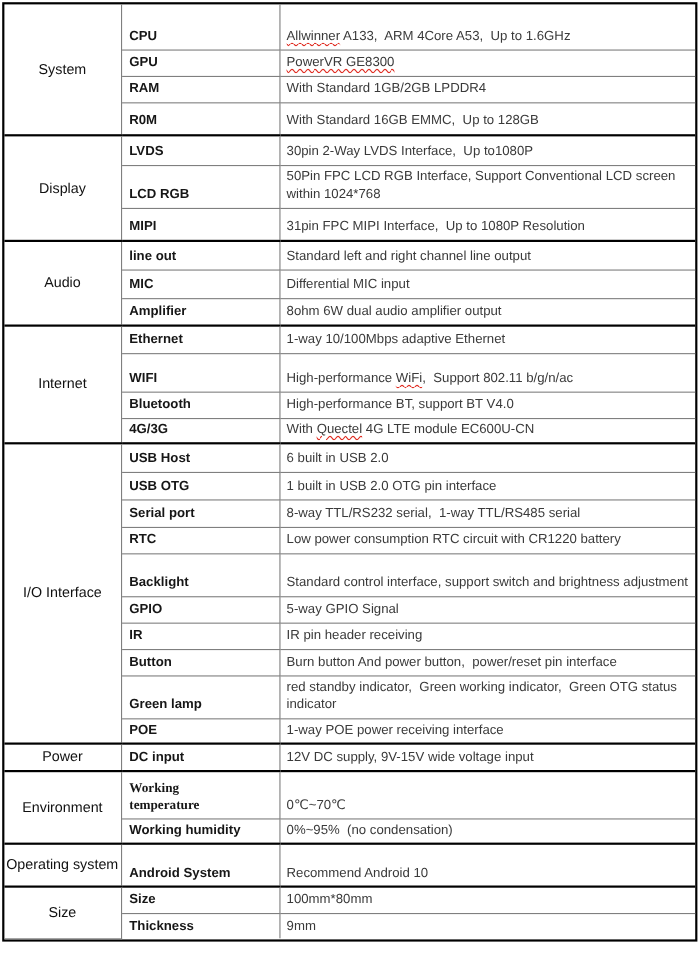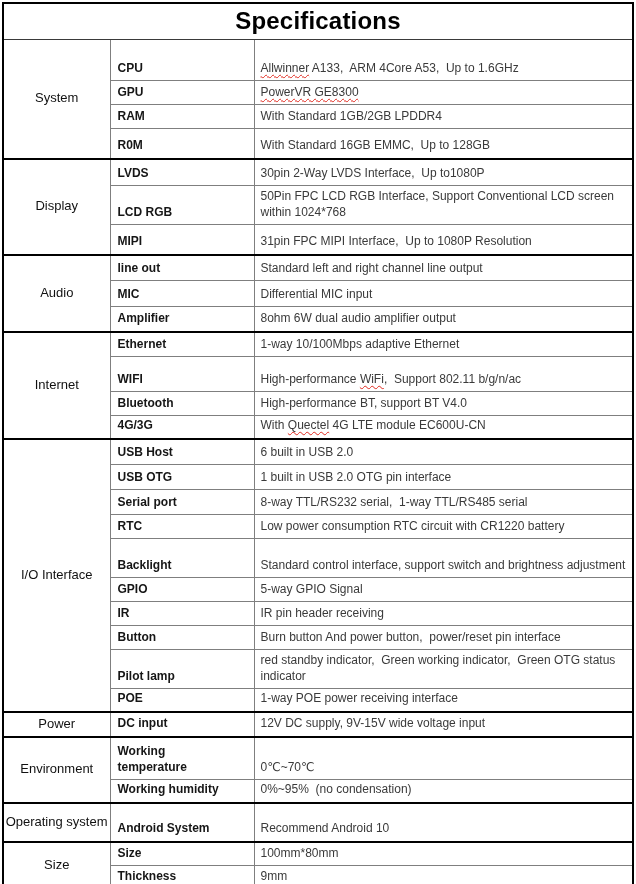--- a/index.html
+++ b/index.html
@@ -25,21 +25,21 @@
   col.c3 { width: 378px; }
   td {
     border: 1px solid #7f7f7f;
     vertical-align: bottom;
     font-size: 12px; line-height: 1.3;
     padding: 2px 4px 4px 7px;
     overflow: hidden;
     color: #3a3a3a;
   }
   td.lbl { font-weight: bold; color: #161616; }
-  td.lbl.wrap { padding-right: 46px; }
+  td.lbl.wrap { padding-right: 46px; font-family: Liberation Serif, serif; }
   td.val { padding-left: 6px; white-space: pre-wrap; border-right: none; }
   td.cat {
     border-left: none; text-align: center; vertical-align: middle;
     font-size: 13px; color: #111111; padding: 2px 2px 2px 2px;
   }
   td.cat.cat-left { text-align: right; padding-left: 1px; }
   tr.sec > td { border-top: 2px solid #000000; }
   table.spec tr:first-child > td { border-top: none; }
   table.spec tr:last-child > td { border-bottom: none; }
   
@@ -52,21 +52,20 @@
     text-decoration-style: wavy;
     text-decoration-color: #e02a1f;
     text-decoration-thickness: 1px;
     text-underline-offset: 2px;
   }
 </style>
 </head>
 <body>
 
 <div class="sheet">
-  <div class="title">Specifications</div>
 
   <table class="spec">
     <colgroup>
         <col class="c1">
         <col class="c2">
         <col class="c3">
       </colgroup>
     <tbody>
 
     <tr class="sec h41">
@@ -160,21 +159,21 @@
     </tr>
     <tr class="h24">
       <td class="lbl">IR</td>
       <td class="val">IR pin header receiving</td>
     </tr>
     <tr class="h24">
       <td class="lbl">Button</td>
       <td class="val">Burn button And power button,  power/reset pin interface</td>
     </tr>
     <tr class="h39">
-      <td class="lbl">Pilot lamp</td>
+      <td class="lbl">Green lamp</td>
       <td class="val">red standby indicator,  Green working indicator,  Green OTG status indicator</td>
     </tr>
     <tr class="h20">
       <td class="lbl">POE</td>
       <td class="val">1-way POE power receiving interface</td>
     </tr>
 
     <tr class="sec h25">
       <td class="cat">Power</td>
       <td class="lbl">DC input</td>

